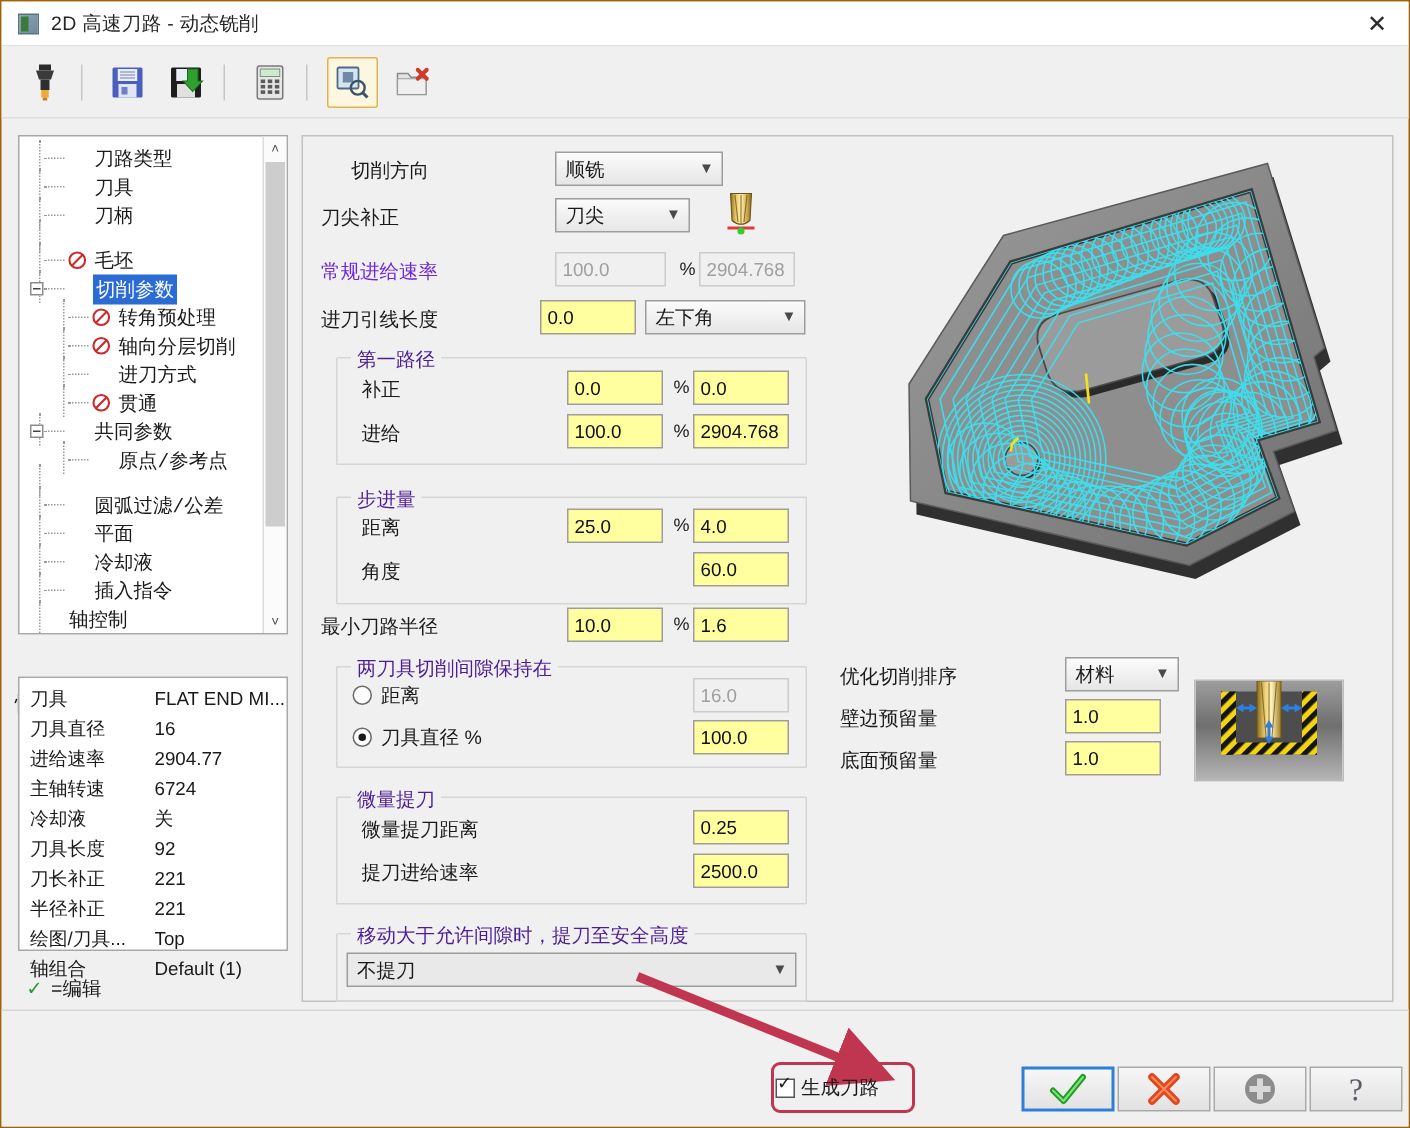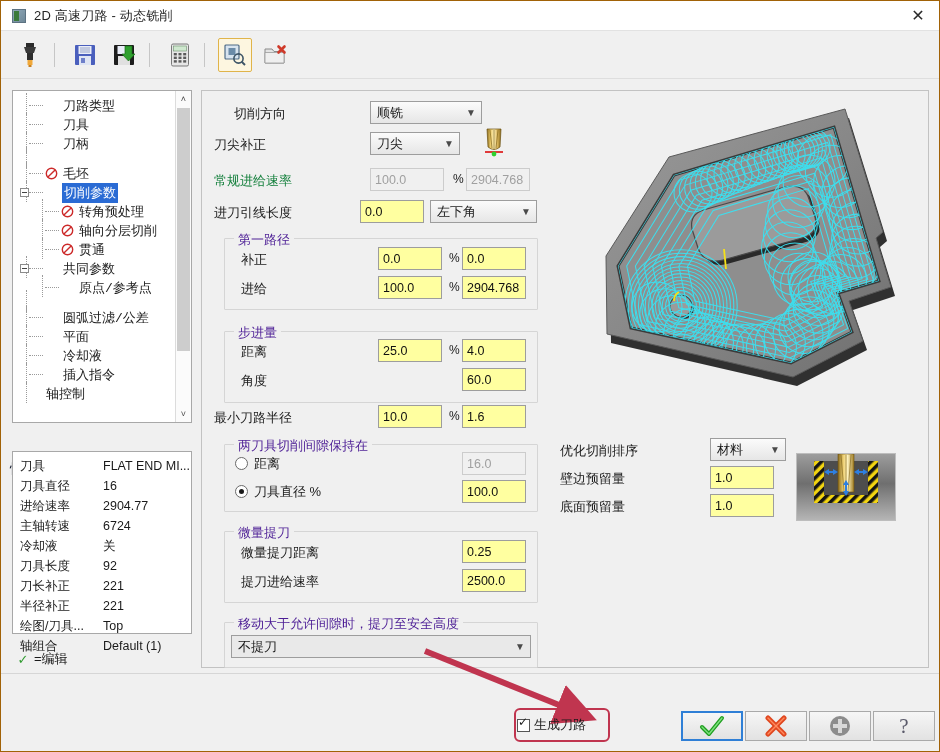--- a/index.html
+++ b/index.html
@@ -146,21 +146,21 @@
   
   .main-panel {
     position: absolute; left: 200px; top: 89px; width: 728px; height: 578px;
     background: #f0f0f0;
     border: 1px solid #c2c2c2;
   }
 
   .flabel {
     position: absolute; font-size: 13px; color: #1a1a1a; white-space: nowrap;
   }
-  .flabel.dim { color: #15803d; }
+  .flabel.dim { color: #6d28d9; }
 
   .fld {
     position: absolute; height: 23px;
     background: #ffffa0; border: 1px solid #9d9d9d;
     font-size: 12.5px; color: #101010;
     display: flex; align-items: center; padding-left: 4px;
     font-family: "Liberation Sans", sans-serif;
   }
   .fld.disabled {
     background: #f0f0f0; border: 1px solid #cccccc; color: #a0a0a0;
@@ -397,20 +397,28 @@
         <div class="tnode lvl2">
           <div class="rail">
             <div class="vline"></div>
             <div class="dots"></div>
           </div>
           <span class="no-icon"><svg width="13" height="13" viewBox="0 0 13 13">
               <circle cx="6.5" cy="6.5" r="5.2" fill="none" stroke="#cc2a2a" stroke-width="1.4"></circle>
               <line x1="2.9" y1="10.1" x2="10.1" y2="2.9" stroke="#cc2a2a" stroke-width="1.4"></line>
             </svg></span>
           <span class="lbl">轴向分层切削</span>
+        </div>
+        <div class="tnode lvl2">
+          <div class="rail">
+            <div class="vline"></div>
+            <div class="dots"></div>
+          </div>
+          <span class="no-icon"></span>
+          <span class="lbl">进刀方式</span>
         </div>
         <div class="tnode lvl2">
           <div class="rail">
             <div class="vline"></div>
             <div class="dots"></div>
           </div>
           <span class="no-icon"><svg width="13" height="13" viewBox="0 0 13 13">
               <circle cx="6.5" cy="6.5" r="5.2" fill="none" stroke="#cc2a2a" stroke-width="1.4"></circle>
               <line x1="2.9" y1="10.1" x2="10.1" y2="2.9" stroke="#cc2a2a" stroke-width="1.4"></line>
             </svg></span>

